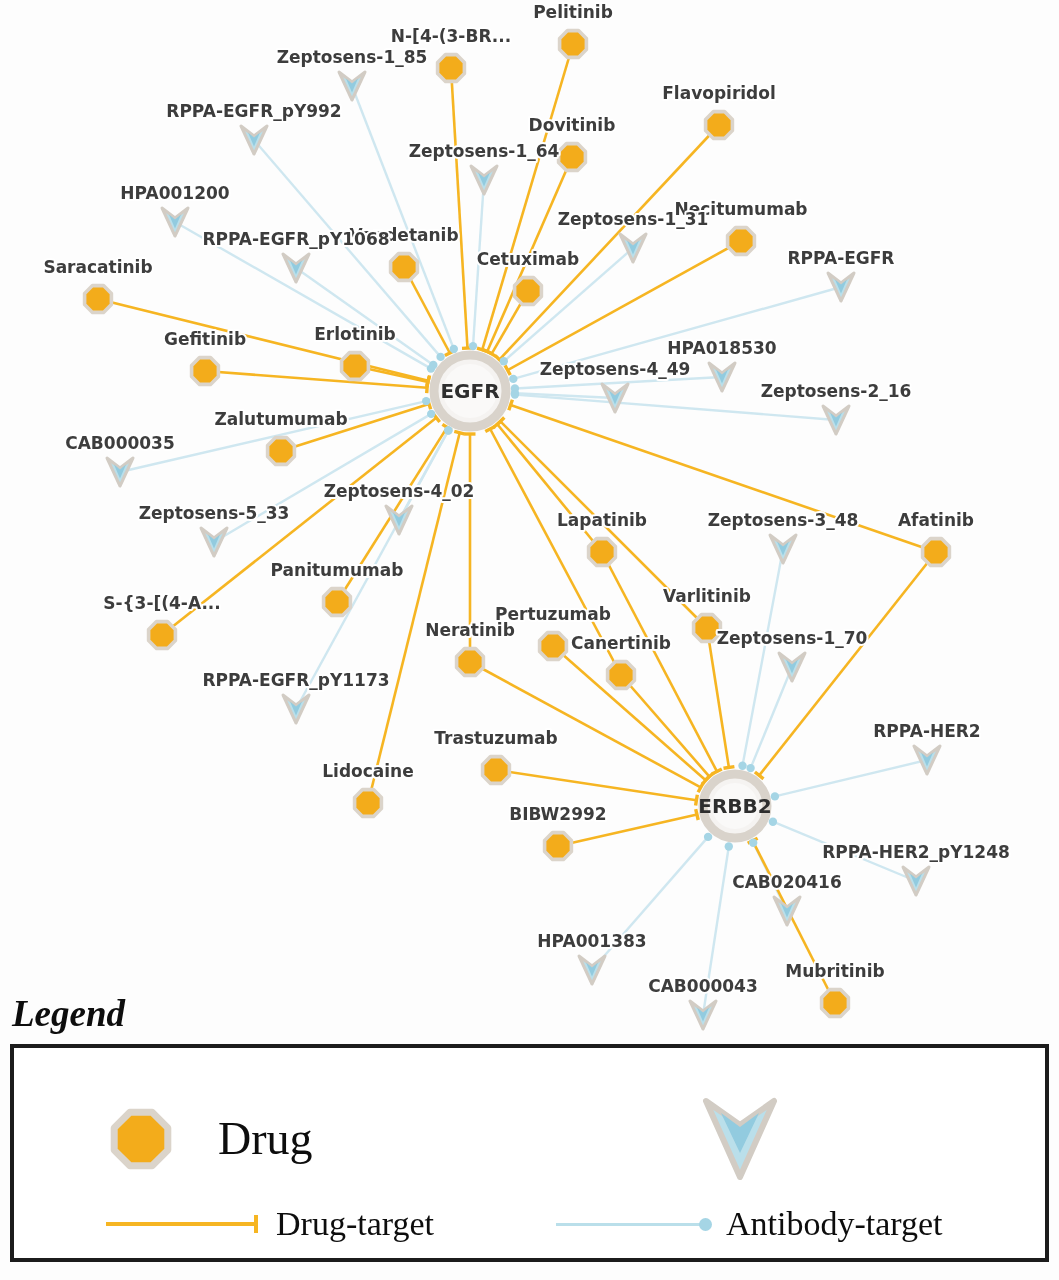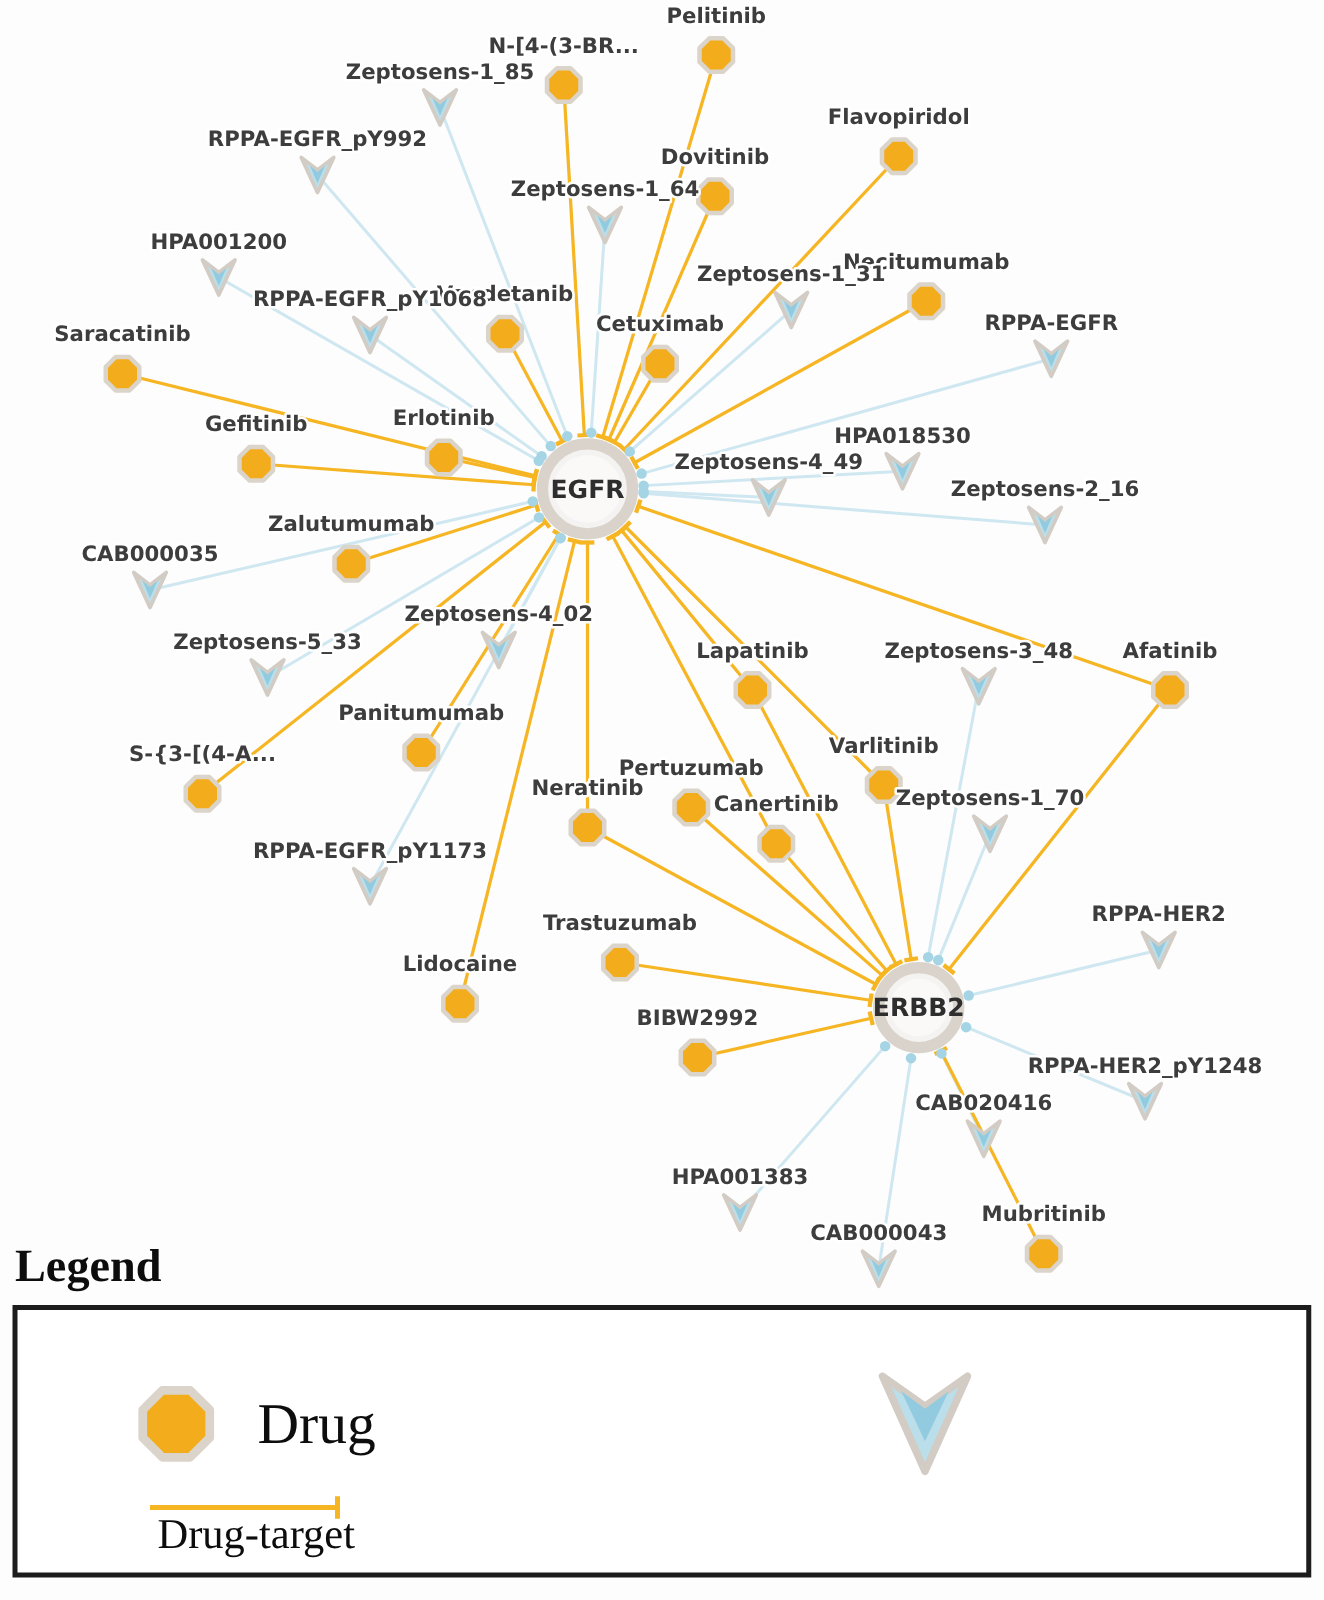--- a/index.html
+++ b/index.html
@@ -16,34 +16,35 @@
     stroke:#ffffff;stroke-width:4px;paint-order:stroke;stroke-linejoin:round;
   }
   .gene-label{
     font-family:"DejaVu Sans",sans-serif;font-size:20px;font-weight:bold;
     fill:#2e2e2e;
   }
   .legend-title{
     position:absolute;left:12px;top:992px;
     font-family:"Liberation Serif",serif;font-weight:bold;font-size:37px;
     color:var(--legend-text,#0d0d0d);
+    font-style:italic;
   }
   .legend-box{
     position:absolute;left:10px;top:1044px;width:1031px;height:210px;
     border:4px solid var(--legend-border,#1c1c1c);background:#ffffff;
   }
   .legend-item{position:absolute;display:flex;align-items:center;}
   .li-drug{left:92px;top:56px;gap:30px;}
   .li-gene{left:398px;top:54px;gap:26px;}
   .li-antibody{left:686px;top:45px;gap:14px;}
   .legend-item .label,.legend-edge .label{
     font-family:"Liberation Serif",serif;color:var(--legend-text,#0d0d0d);
   }
-  .legend-item .label{font-size:46px;line-height:1;}
-  .legend-edge{position:absolute;display:flex;align-items:center;top:156px;flex-direction:column;}
+  .legend-item .label{font-size:46px;line-height:1;margin-left:12px;}
+  .legend-edge{position:absolute;display:flex;align-items:center;top:156px;}
   .le-drug{left:92px;}
   .le-antibody{left:542px;}
   .legend-edge .label{font-size:34px;line-height:1.2;margin-left:20px;}
   .edge-line{position:relative;display:inline-block;width:150px;}
   .drug-line{height:4px;background:var(--drug-edge,#f6b522);}
   .ab-line{height:3px;background:var(--antibody-fill,#badfea);}
   .tee{
     position:absolute;right:-2px;top:-7px;width:4px;height:18px;
     background:var(--drug-edge,#f6b522);
   }
@@ -302,15 +303,21 @@
       </svg>
     </div>
 
     <div class="legend-edge le-drug">
       <span class="edge-line drug-line">
           <span class="tee"></span>
         </span>
       <span class="label">Drug-target</span>
     </div>
 
+    <div class="legend-edge le-antibody">
+      <span class="edge-line ab-line">
+          <span class="dot"></span>
+        </span>
+      <span class="label">Antibody-target</span>
+    </div>
 
   </div>
 </div>
 
 </body></html>

